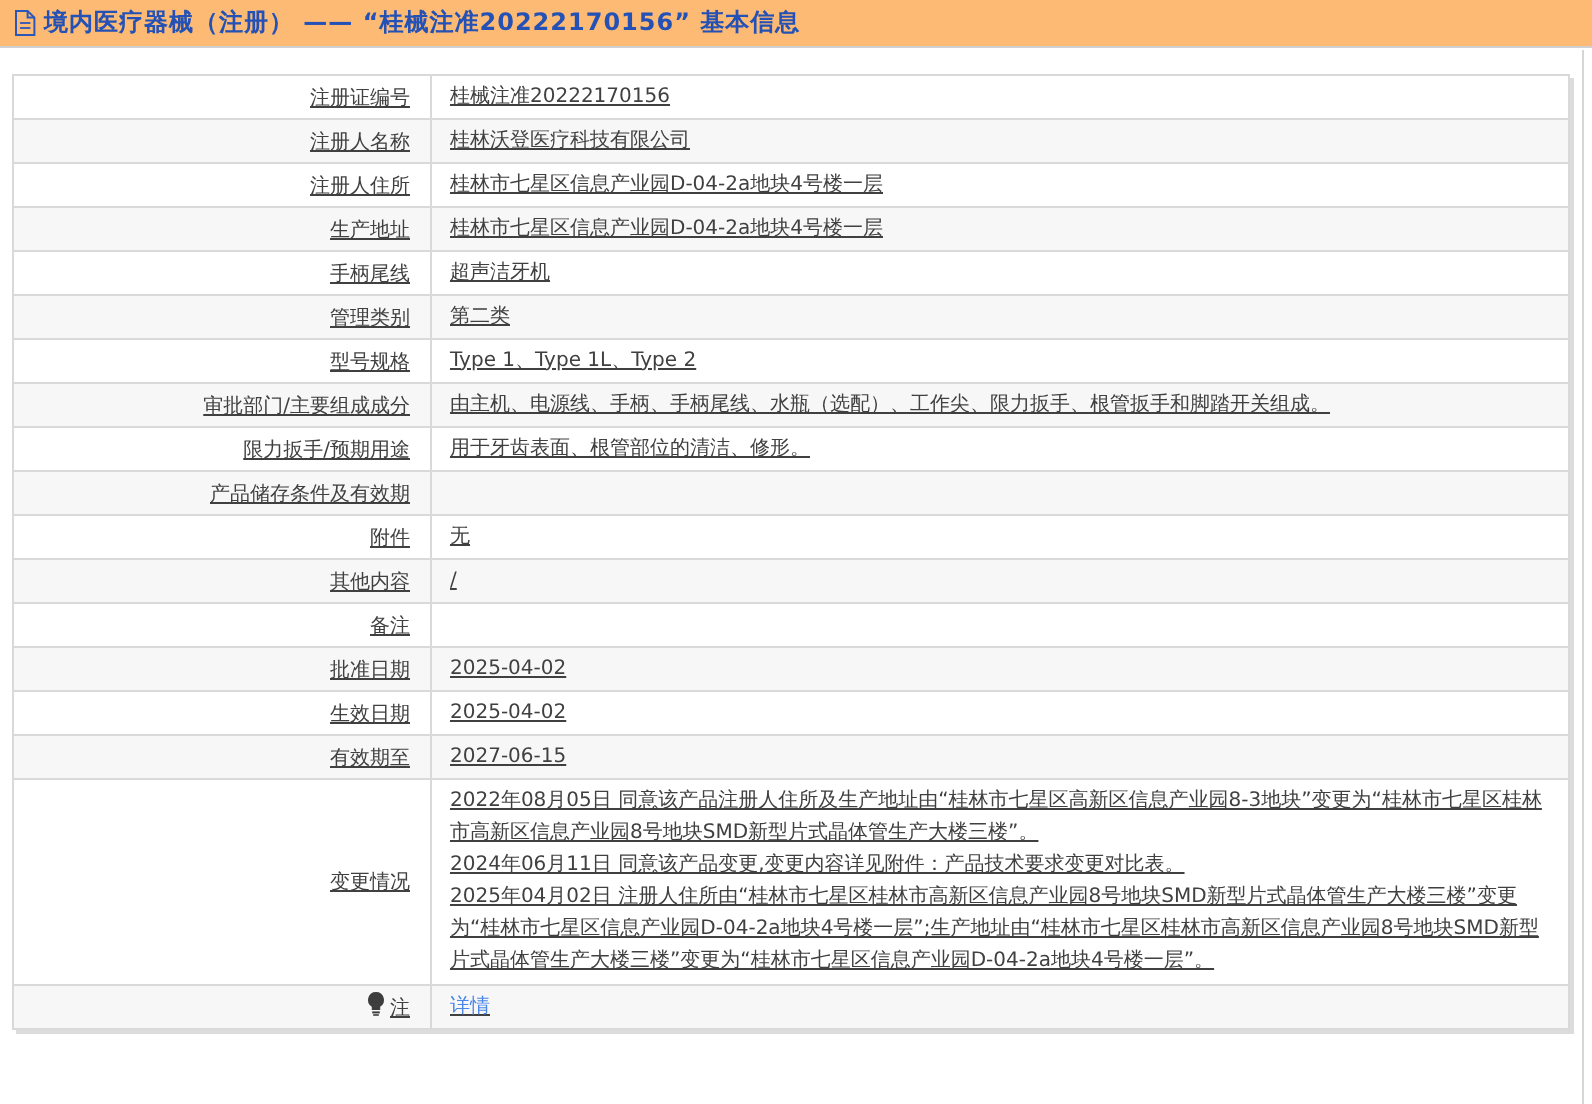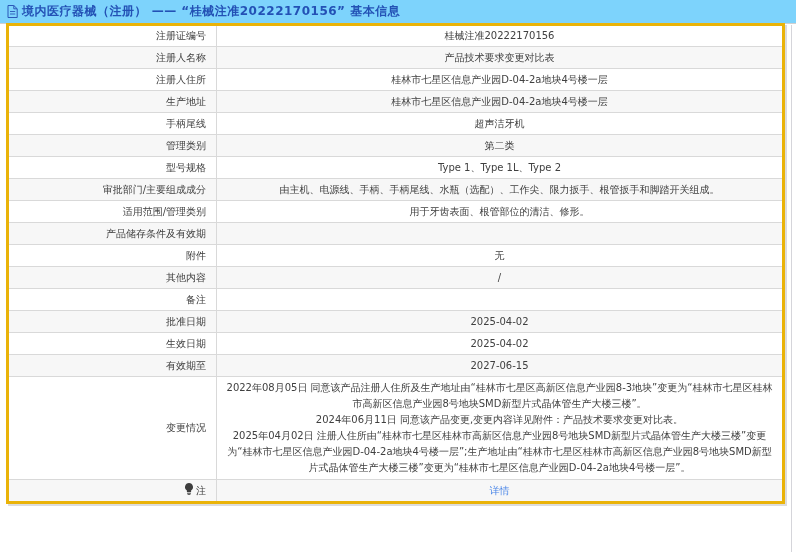--- a/index.html
+++ b/index.html
@@ -5,21 +5,21 @@
   * { margin:0; padding:0; box-sizing:border-box; }
   html,body { width:796px; height:552px; }
   body {
     background:#ffffff;
     font-family:"DejaVu Sans","Liberation Sans",sans-serif;
     position:relative;
     overflow:hidden;
   }
   .topbar {
     height:24px;
-    background:#7dd3fc;
+    background:#fdba74;
     border-bottom:1px solid #d0d0d0;
     display:flex;
     align-items:center;
     gap:4px;
     padding-left:7px;
   }
   .topbar .title {
     font-size:12px;
     font-weight:bold;
     color:#2351b5;
@@ -30,49 +30,49 @@
     position:absolute;
     top:25px;
     right:4px;
     width:1px;
     height:527px;
     background:#d5d5da;
   }
   table.info {
     position:absolute;
     left:6px;
-    top:23px;
+    top:37px;
     width:779px;
     border-collapse:collapse;
     background:#ffffff;
     box-shadow:2px 2px 0 #dcdcdc;
-    border:3px solid #eab308;
+    border:1px solid #eab308;
     font-size:10px;
     color:#404040;
     table-layout:fixed;
+    text-decoration:underline;
   }
   table.info tr { height:22px; }
   table.info tr:nth-child(even) th,
   table.info tr:nth-child(even) td { background:#f7f7f7; }
   table.info th {
     width:209px;
     text-align:right;
     font-weight:normal;
     padding:3px 10px 3px 4px;
     border:1px solid #d9d9d9;
     vertical-align:middle;
     white-space:nowrap;
   }
   table.info td {
     padding:3px 9px;
     border:1px solid #d9d9d9;
     vertical-align:middle;
     line-height:14px;
     word-break:break-all;
-    text-align:center;
   }
   td.changes { padding:5px 9px; }
   .para { line-height:16px; }
   a.details {
     color:#4a86e8;
     text-decoration:none;
     cursor:pointer;
   }
   .bulb-icon { display:inline-block; line-height:0; vertical-align:-1px; margin-right:2px; }
 </style>
@@ -92,21 +92,21 @@
 </div>
 
 <table class="info">
   <tbody>
       <tr>
         <th><span>注册证编号</span></th>
         <td><span>桂械注准20222170156</span></td>
       </tr>
       <tr>
         <th><span>注册人名称</span></th>
-        <td><span>产品技术要求变更对比表</span></td>
+        <td><span>桂林沃登医疗科技有限公司</span></td>
       </tr>
       <tr>
         <th><span>注册人住所</span></th>
         <td><span>桂林市七星区信息产业园D-04-2a地块4号楼一层</span></td>
       </tr>
       <tr>
         <th><span>生产地址</span></th>
         <td><span>桂林市七星区信息产业园D-04-2a地块4号楼一层</span></td>
       </tr>
       <tr>
@@ -119,21 +119,21 @@
       </tr>
       <tr>
         <th><span>型号规格</span></th>
         <td><span>Type 1、Type 1L、Type 2</span></td>
       </tr>
       <tr>
         <th><span>审批部门/主要组成成分</span></th>
         <td><span>由主机、电源线、手柄、手柄尾线、水瓶（选配）、工作尖、限力扳手、根管扳手和脚踏开关组成。</span></td>
       </tr>
       <tr>
-        <th><span>适用范围/管理类别</span></th>
+        <th><span>限力扳手/预期用途</span></th>
         <td><span>用于牙齿表面、根管部位的清洁、修形。</span></td>
       </tr>
       <tr>
         <th><span>产品储存条件及有效期</span></th>
         <td><span></span></td>
       </tr>
       <tr>
         <th><span>附件</span></th>
         <td><span>无</span></td>
       </tr>

